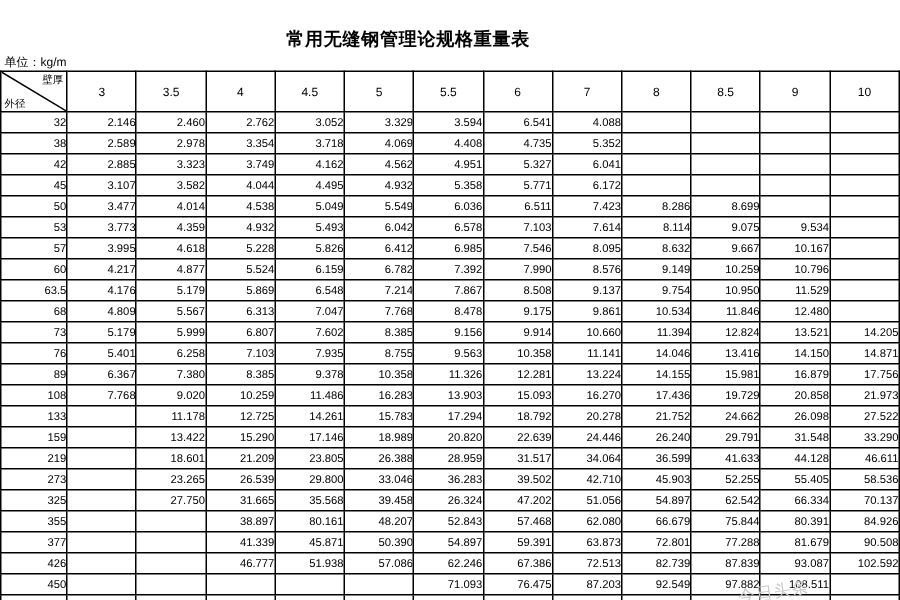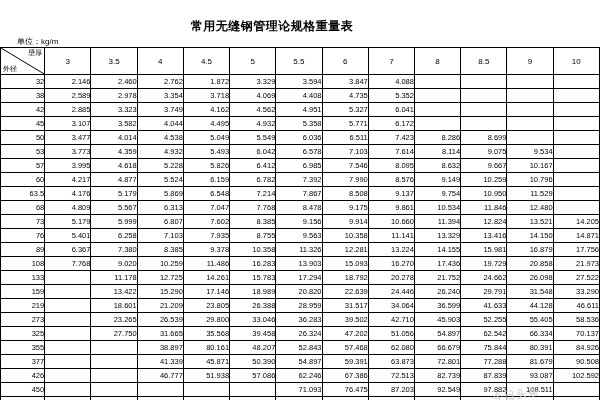--- a/index.html
+++ b/index.html
@@ -27,21 +27,21 @@
     font-size: 12px;
     font-weight: bold;
     line-height: 16px;
     padding-top: 2px;
     padding-bottom: 2px;
     letter-spacing: 0.5px;
   }
   .unit {
     font-size: 8px;
     line-height: 11px;
-    padding-left: 17px;
+    padding-left: 3px;
   }
   table.grid {
     border-collapse: collapse;
     table-layout: fixed;
     width: 600px;
     font-size: 7.5px;
   }
   table.grid td, table.grid th {
     border: 1px solid #000;
     padding: 0;
@@ -152,24 +152,24 @@
         <th class="colhead">9</th>
         <th class="colhead">10</th>
       </tr>
     </thead>
     <tbody id="tbody">
         <tr>
           <td class="num">32</td>
           <td class="num">2.146</td>
           <td class="num">2.460</td>
           <td class="num">2.762</td>
-          <td class="num">1.872</td>
+          <td class="num">3.052</td>
           <td class="num">3.329</td>
           <td class="num">3.594</td>
-          <td class="num">3.847</td>
+          <td class="num">6.541</td>
           <td class="num">4.088</td>
           <td class="empty"></td>
           <td class="empty"></td>
           <td class="empty"></td>
           <td class="empty"></td>
         </tr>
         <tr>
           <td class="num">38</td>
           <td class="num">2.589</td>
           <td class="num">2.978</td>
@@ -322,21 +322,21 @@
         <tr>
           <td class="num">76</td>
           <td class="num">5.401</td>
           <td class="num">6.258</td>
           <td class="num">7.103</td>
           <td class="num">7.935</td>
           <td class="num">8.755</td>
           <td class="num">9.563</td>
           <td class="num">10.358</td>
           <td class="num">11.141</td>
-          <td class="num">13.329</td>
+          <td class="num">14.046</td>
           <td class="num">13.416</td>
           <td class="num">14.150</td>
           <td class="num">14.871</td>
         </tr>
         <tr>
           <td class="num">89</td>
           <td class="num">6.367</td>
           <td class="num">7.380</td>
           <td class="num">8.385</td>
           <td class="num">9.378</td>

